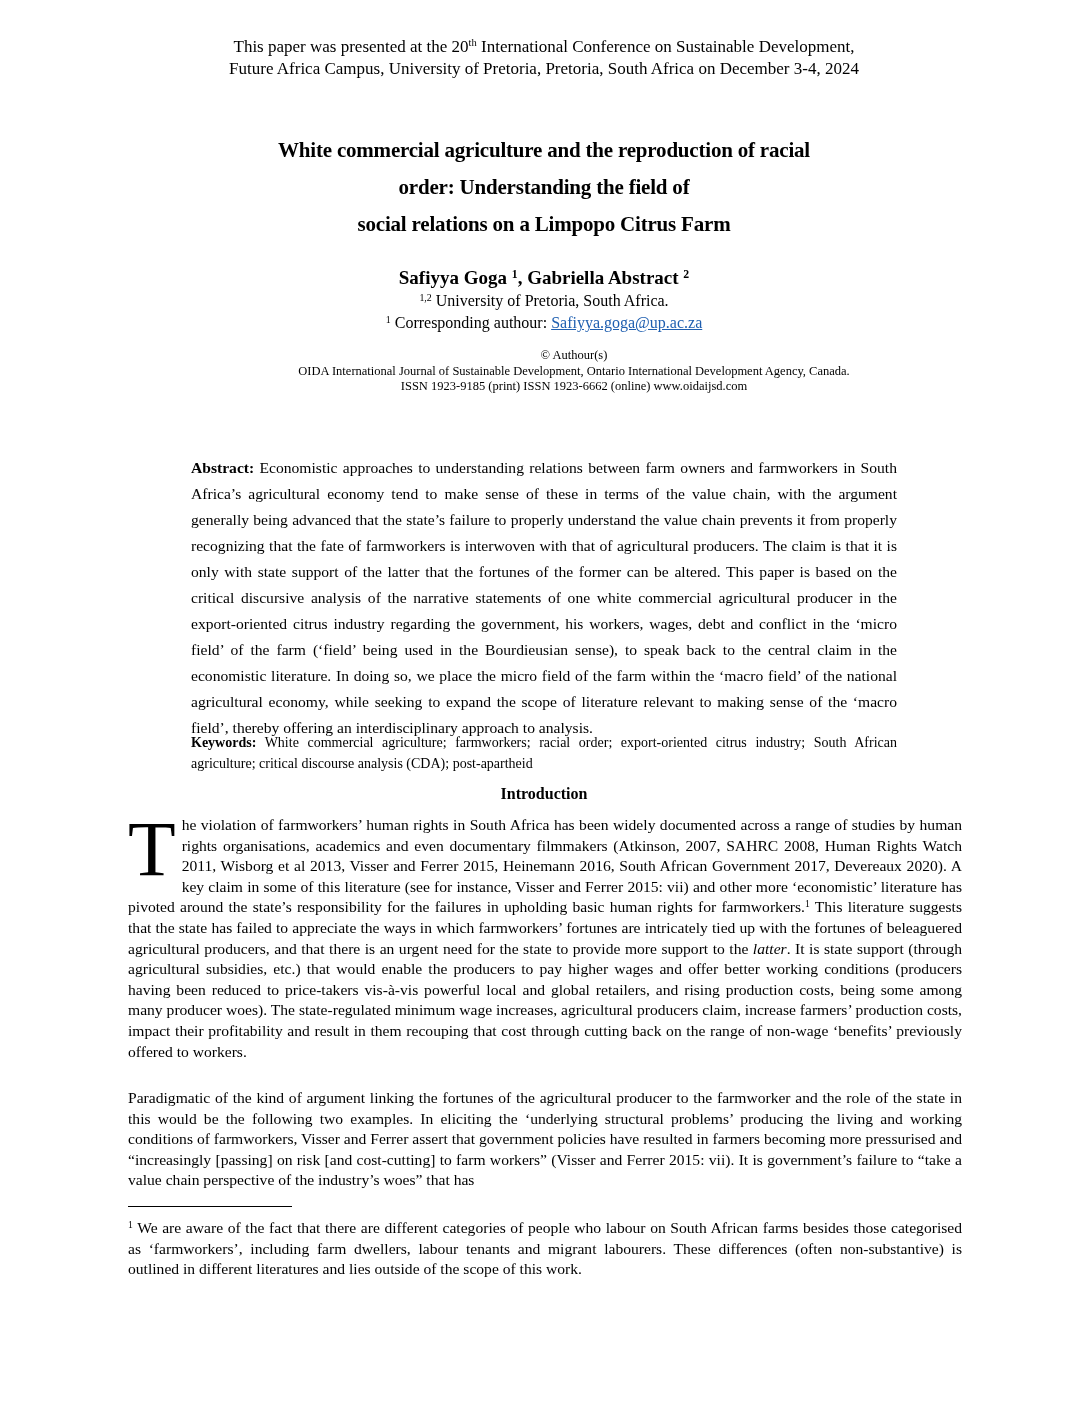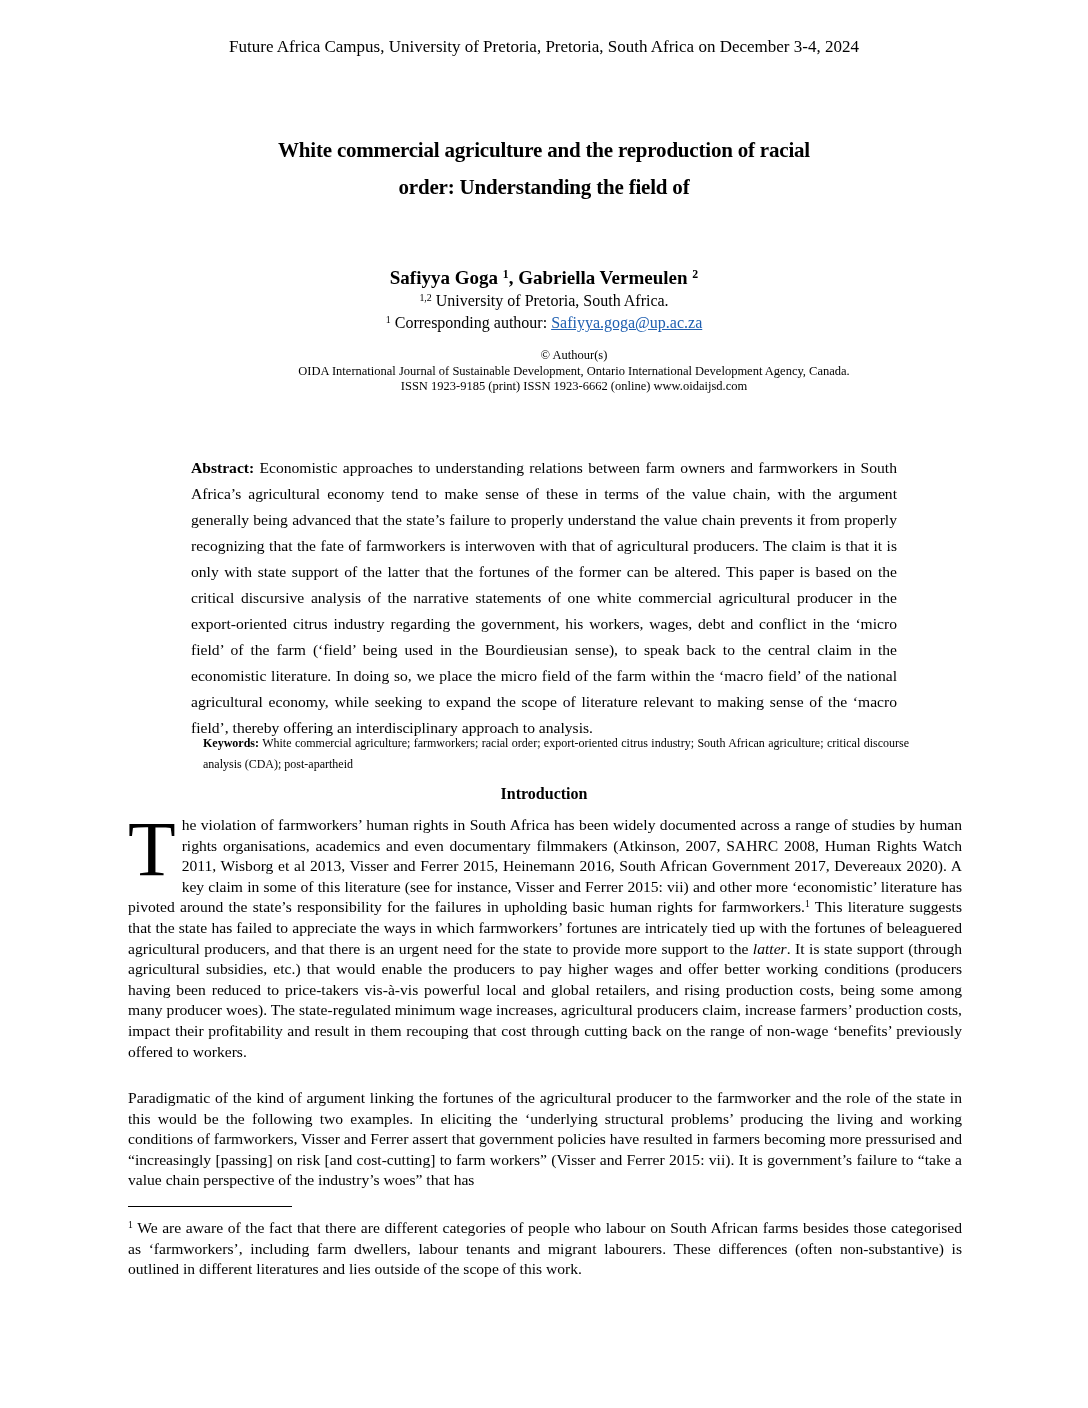--- a/index.html
+++ b/index.html
@@ -11,44 +11,46 @@
   .center { text-align: center; }
   .conf-note { left: 0; width: 1088px; top: 36px; font-size: 17px; line-height: 22px; }
   .title { left: 100px; width: 888px; top: 132px; font-size: 21px; line-height: 37px; font-weight: bold; letter-spacing: -0.2px; }
   .authors { left: 0; width: 1088px; top: 266px; font-size: 19px; font-weight: bold; line-height: 24px; }
   .aff { left: 0; width: 1088px; top: 290px; font-size: 16px; line-height: 21px; }
   .corr { left: 0; width: 1088px; top: 312px; font-size: 16px; line-height: 21px; }
   .corr a { color: #1f5fb0; text-decoration: underline; }
   sup { font-size: 0.62em; line-height: 0; vertical-align: 0.55em; }
   .journal { left: 0; width: 1088px; top: 348px; font-size: 12.5px; line-height: 15.5px; padding-left: 30px; }
   .abstract { left: 191px; width: 706px; top: 455px; font-size: 15.6px; line-height: 26px; text-align: justify; }
-  .keywords { left: 203px; width: 706px; top: 733px; font-size: 12px; line-height: 20.6px; text-align: justify; }
+  .keywords { left: 191px; width: 706px; top: 733px; font-size: 14px; line-height: 20.6px; text-align: justify; }
   .intro-h { left: 0; width: 1088px; top: 783px; font-size: 16px; font-weight: bold; line-height: 21px; }
   .body-p { left: 128px; width: 834px; font-size: 15.6px; line-height: 20.6px; text-align: justify; }
   .p1 { top: 815px; }
   .p2 { top: 1088px; }
   .dropcap { float: left; font-size: 78px; line-height: 60px; margin: 4px 6px 0 0; font-weight: normal; height: 62px; }
   .fn-rule { left: 128px; top: 1206px; width: 164px; height: 0; border-top: 1.5px solid #000; }
   .footnote { left: 128px; width: 834px; top: 1218px; font-size: 15.6px; line-height: 20.6px; text-align: justify; }
   b.lbl { font-weight: bold; }
   i { font-style: italic; }
 </style>
 </head>
 <body>
 
 <div class="abs center conf-note">
+  <div><span>This paper was presented at the 20</span><sup>th</sup><span> International Conference on Sustainable Development,</span></div>
   <div>Future Africa Campus, University of Pretoria, Pretoria, South Africa on December 3-4, 2024</div>
 </div>
 
 <div class="abs center title">
   <div>White commercial agriculture and the reproduction of racial</div>
   <div>order: Understanding the field of</div>
+  <div>social relations on a Limpopo Citrus Farm</div>
 </div>
 
-<div class="abs center authors"><span>Safiyya Goga</span>&nbsp;<sup>1</sup><span>, </span><span>Gabriella Vermeulen</span>&nbsp;<sup>2</sup></div>
+<div class="abs center authors"><span>Safiyya Goga</span>&nbsp;<sup>1</sup><span>, </span><span>Gabriella Abstract</span>&nbsp;<sup>2</sup></div>
 
 <div class="abs center aff"><sup>1,2</sup><span> University of Pretoria, South Africa.</span></div>
 
 <div class="abs center corr"><sup>1</sup><span> Corresponding authour: </span><a>Safiyya.goga@up.ac.za</a></div>
 
 <div class="abs center journal">
   <div>© Authour(s)</div>
   <div>OIDA International Journal of Sustainable Development, Ontario International Development Agency, Canada.</div>
   <div>ISSN 1923-9185 (print) ISSN 1923-6662 (online) www.oidaijsd.com</div>
 </div>

